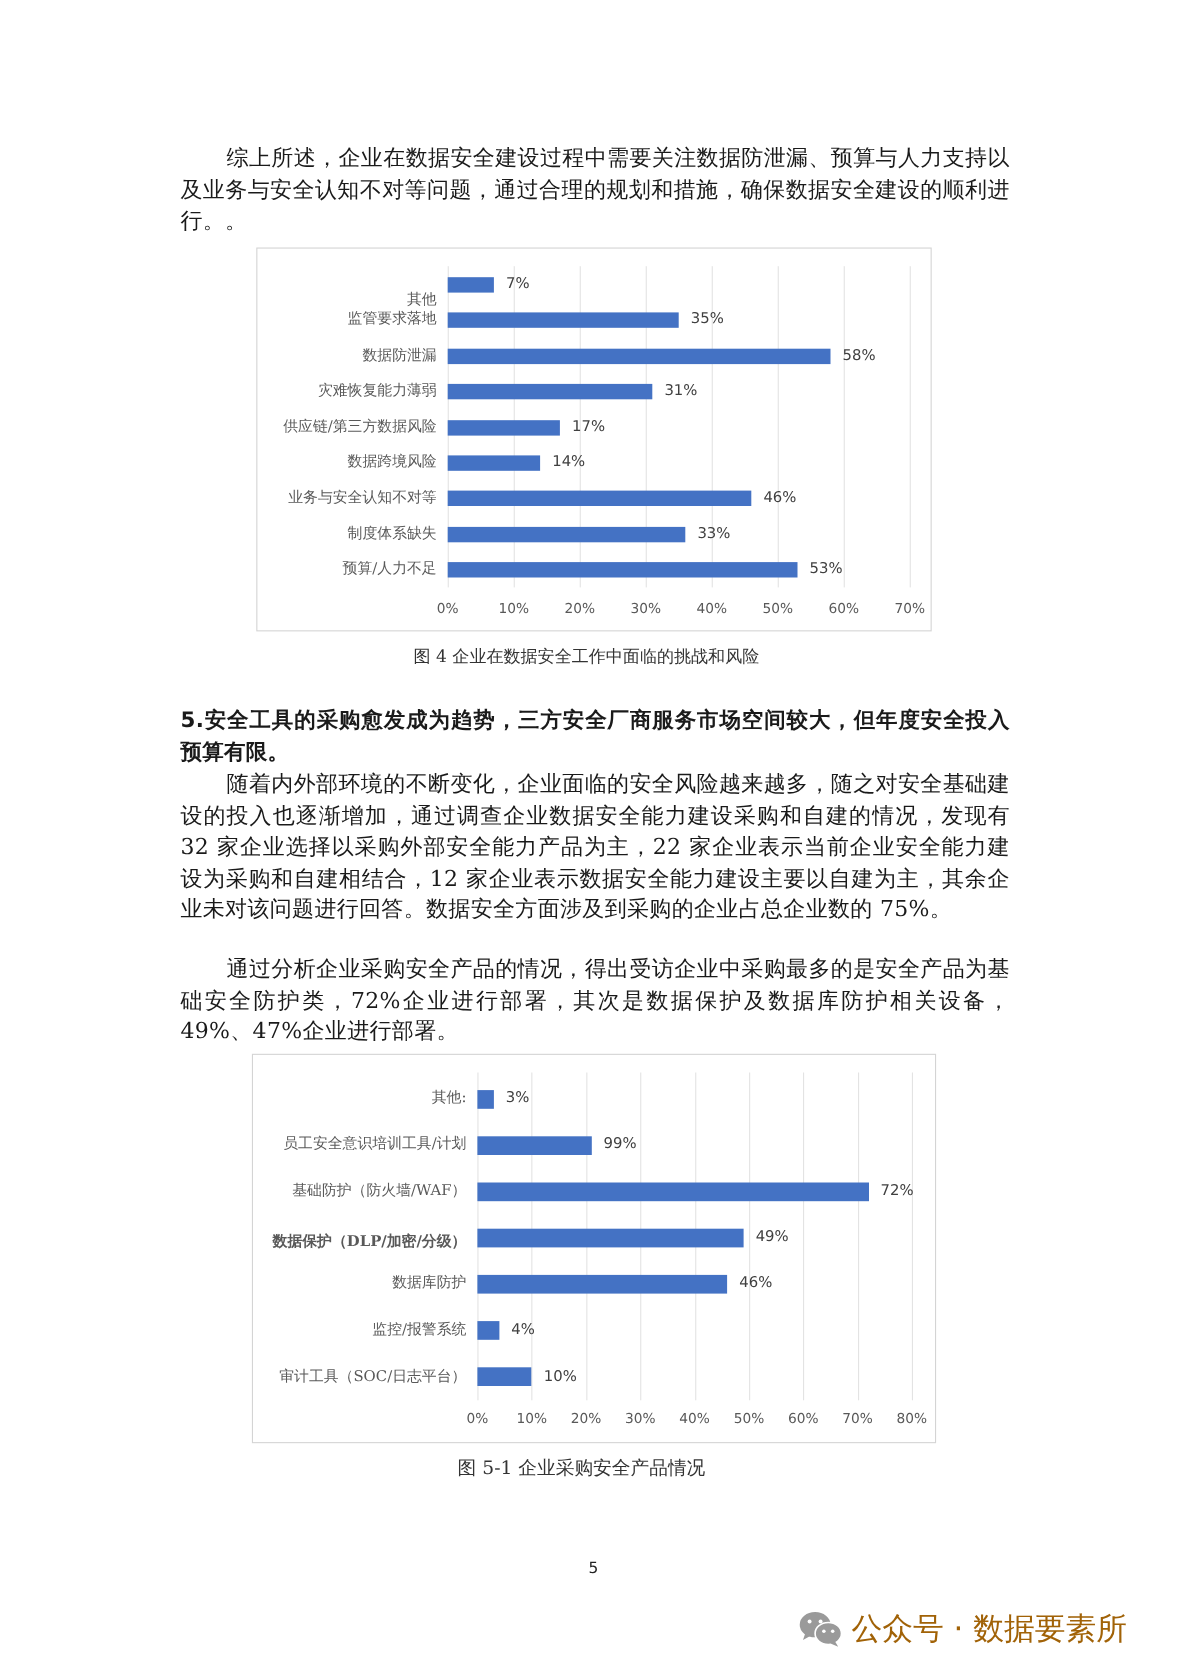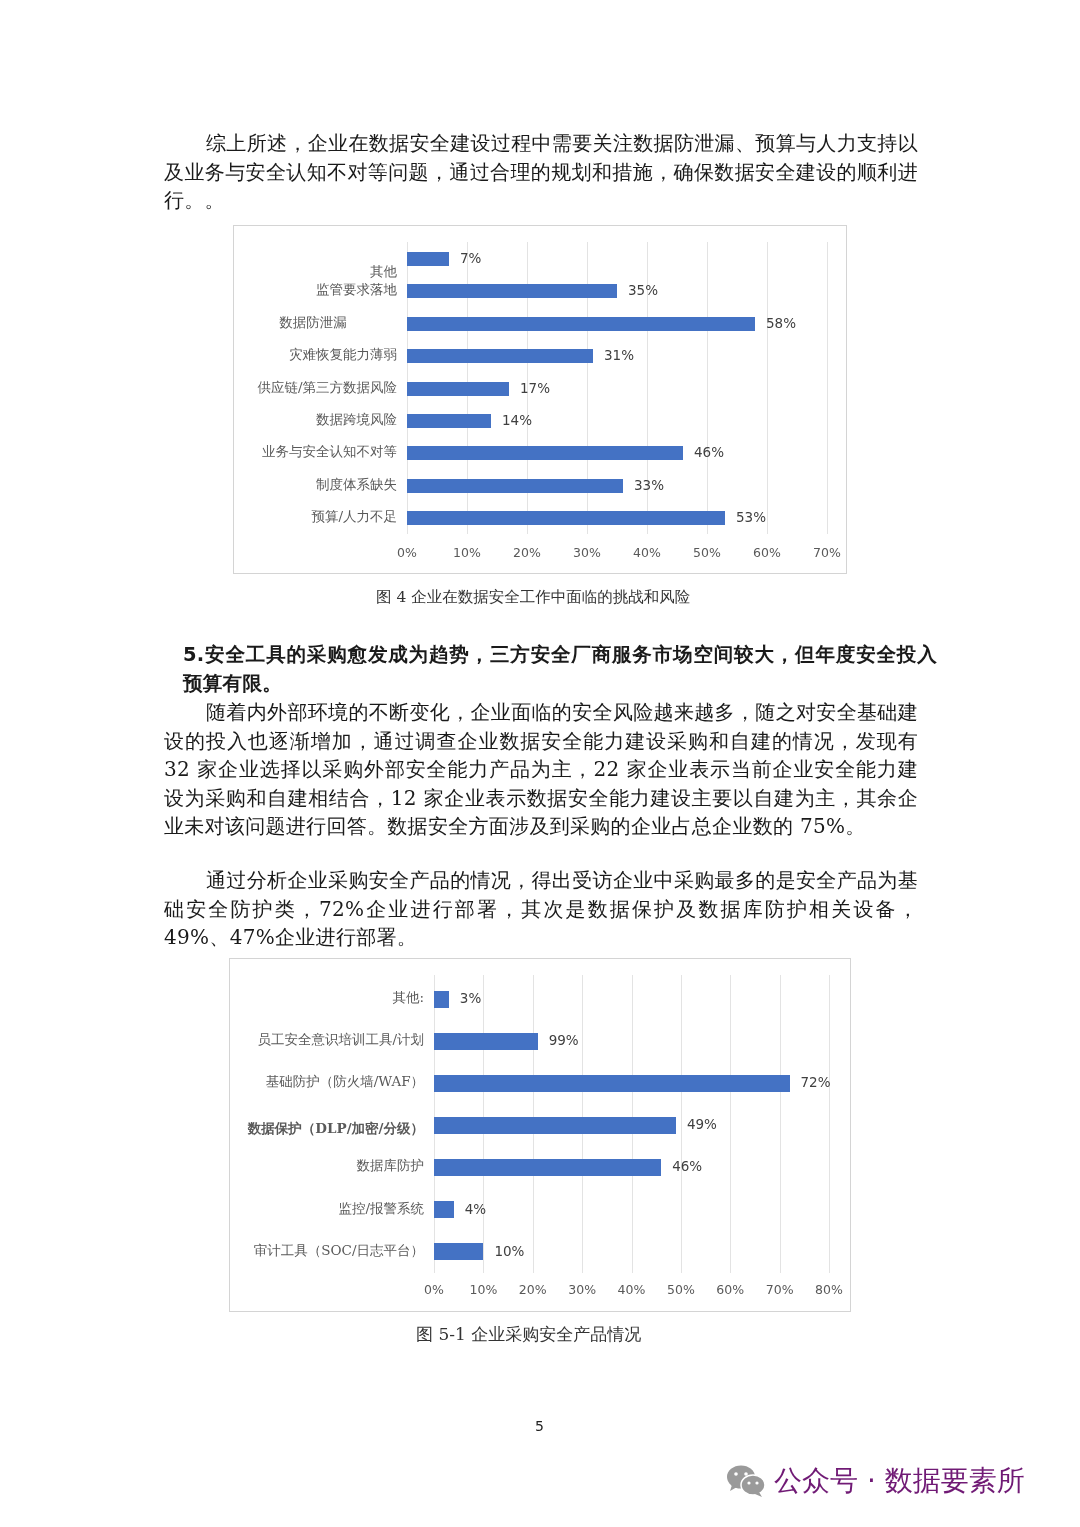--- a/index.html
+++ b/index.html
@@ -1,36 +1,36 @@
 <!DOCTYPE html>
 <html><head>
 <meta charset="utf-8">
 <style>
   html, body { margin: 0; padding: 0; background: #ffffff; }
   body { width: 1080px; height: 1527px; position: relative; overflow: hidden;
          font-family: "DejaVu Serif", "Liberation Serif", serif; color: #1a1a1a; }
   .para { position: absolute; left: 164px; width: 754px; font-size: 20px; line-height: 28.5px;
           text-align: justify; letter-spacing: 0.3px; margin: 0; }
   .indent { text-indent: 42px; }
-  .heading { font-weight: bold; font-family: "DejaVu Sans", "Liberation Sans", sans-serif; font-size: 19.5px; margin-left: 19px; }
+  .heading { font-weight: bold; font-family: "DejaVu Sans", "Liberation Sans", sans-serif; font-size: 19.5px; }
   .chart-box { position: absolute; border: 1px solid #d4d4d4; background: #fff; }
   .grid { position: absolute; top: 0; width: 1px; background: #e3e3e3; }
   .bar { position: absolute; height: 15px; background: #4472c4; }
   .cat { position: absolute; text-align: right; font-size: 13.5px; color: #595959; white-space: nowrap;
          font-family: "DejaVu Serif", "Liberation Serif", serif; }
   .val { position: absolute; font-size: 13.5px; color: #404040; white-space: nowrap;
          font-family: "DejaVu Sans", "Liberation Sans", sans-serif; }
   .tick { position: absolute; font-size: 12.5px; color: #595959; transform: translateX(-50%); white-space: nowrap;
           font-family: "DejaVu Sans", "Liberation Sans", sans-serif; }
   .caption { position: absolute; font-size: 15.5px; color: #333; white-space: nowrap;
              font-family: "DejaVu Serif", "Liberation Serif", serif; text-align: center; }
   .pagenum { position: absolute; left: 535px; top: 1418px; font-size: 14px; color: #222;
              font-family: "DejaVu Sans", "Liberation Sans", sans-serif; }
   .watermark { position: absolute; left: 726px; top: 1462px; display: flex; align-items: center; gap: 8px;
-               color: #701a75; font-size: 28px; font-family: "DejaVu Sans", "Liberation Sans", sans-serif; }
+               color: #a16207; font-size: 28px; font-family: "DejaVu Sans", "Liberation Sans", sans-serif; }
 </style>
 </head>
 <body>
 
 <p class="para indent" style="top:129px;">综上所述，企业在数据安全建设过程中需要关注数据防泄漏、预算与人力支持以及业务与安全认知不对等问题，通过合理的规划和措施，确保数据安全建设的顺利进行。。</p>
 
 <div class="chart-box" style="left:233px; top:225px; width:612px; height:347px;">
   <div id="c1-plot" style="position:absolute; left:173px; top:16px; width:420px; height:302px;">
       <div class="grid" style="left: 0px; height: 292px;"></div>
       <div class="tick" style="left: 0px; top: 303px;">0%</div>
@@ -47,21 +47,21 @@
       <div class="grid" style="left: 360px; height: 292px;"></div>
       <div class="tick" style="left: 360px; top: 303px;">60%</div>
       <div class="grid" style="left: 420px; height: 292px;"></div>
       <div class="tick" style="left: 420px; top: 303px;">70%</div>
       <div class="cat" style="right: auto; top: 21px; left: -178px; width: 168px;">其他</div>
       <div class="bar" style="left: 0px; top: 10px; height: 14px; width: 42px; background: rgb(68, 114, 196);"></div>
       <div class="val" style="left: 53px; top: 8px;">7%</div>
       <div class="cat" style="right: auto; top: 39.4px; left: -178px; width: 168px;">监管要求落地</div>
       <div class="bar" style="left: 0px; top: 42.4px; height: 14px; width: 210px; background: rgb(68, 114, 196);"></div>
       <div class="val" style="left: 221px; top: 40.4px;">35%</div>
-      <div class="cat" style="right: auto; top: 71.8px; left: -178px; width: 168px; text-align: center;">数据防泄漏</div>
+      <div class="cat" style="right: auto; top: 71.8px; left: -178px; width: 168px;">数据防泄漏</div>
       <div class="bar" style="left: 0px; top: 74.8px; height: 14px; width: 348px; background: rgb(68, 114, 196);"></div>
       <div class="val" style="left: 359px; top: 72.8px;">58%</div>
       <div class="cat" style="right: auto; top: 104.2px; left: -178px; width: 168px;">灾难恢复能力薄弱</div>
       <div class="bar" style="left: 0px; top: 107.2px; height: 14px; width: 186px; background: rgb(68, 114, 196);"></div>
       <div class="val" style="left: 197px; top: 105.2px;">31%</div>
       <div class="cat" style="right: auto; top: 136.6px; left: -178px; width: 168px;">供应链/第三方数据风险</div>
       <div class="bar" style="left: 0px; top: 139.6px; height: 14px; width: 102px; background: rgb(68, 114, 196);"></div>
       <div class="val" style="left: 113px; top: 137.6px;">17%</div>
       <div class="cat" style="right: auto; top: 169px; left: -178px; width: 168px;">数据跨境风险</div>
       <div class="bar" style="left: 0px; top: 172px; height: 14px; width: 84px; background: rgb(68, 114, 196);"></div>

